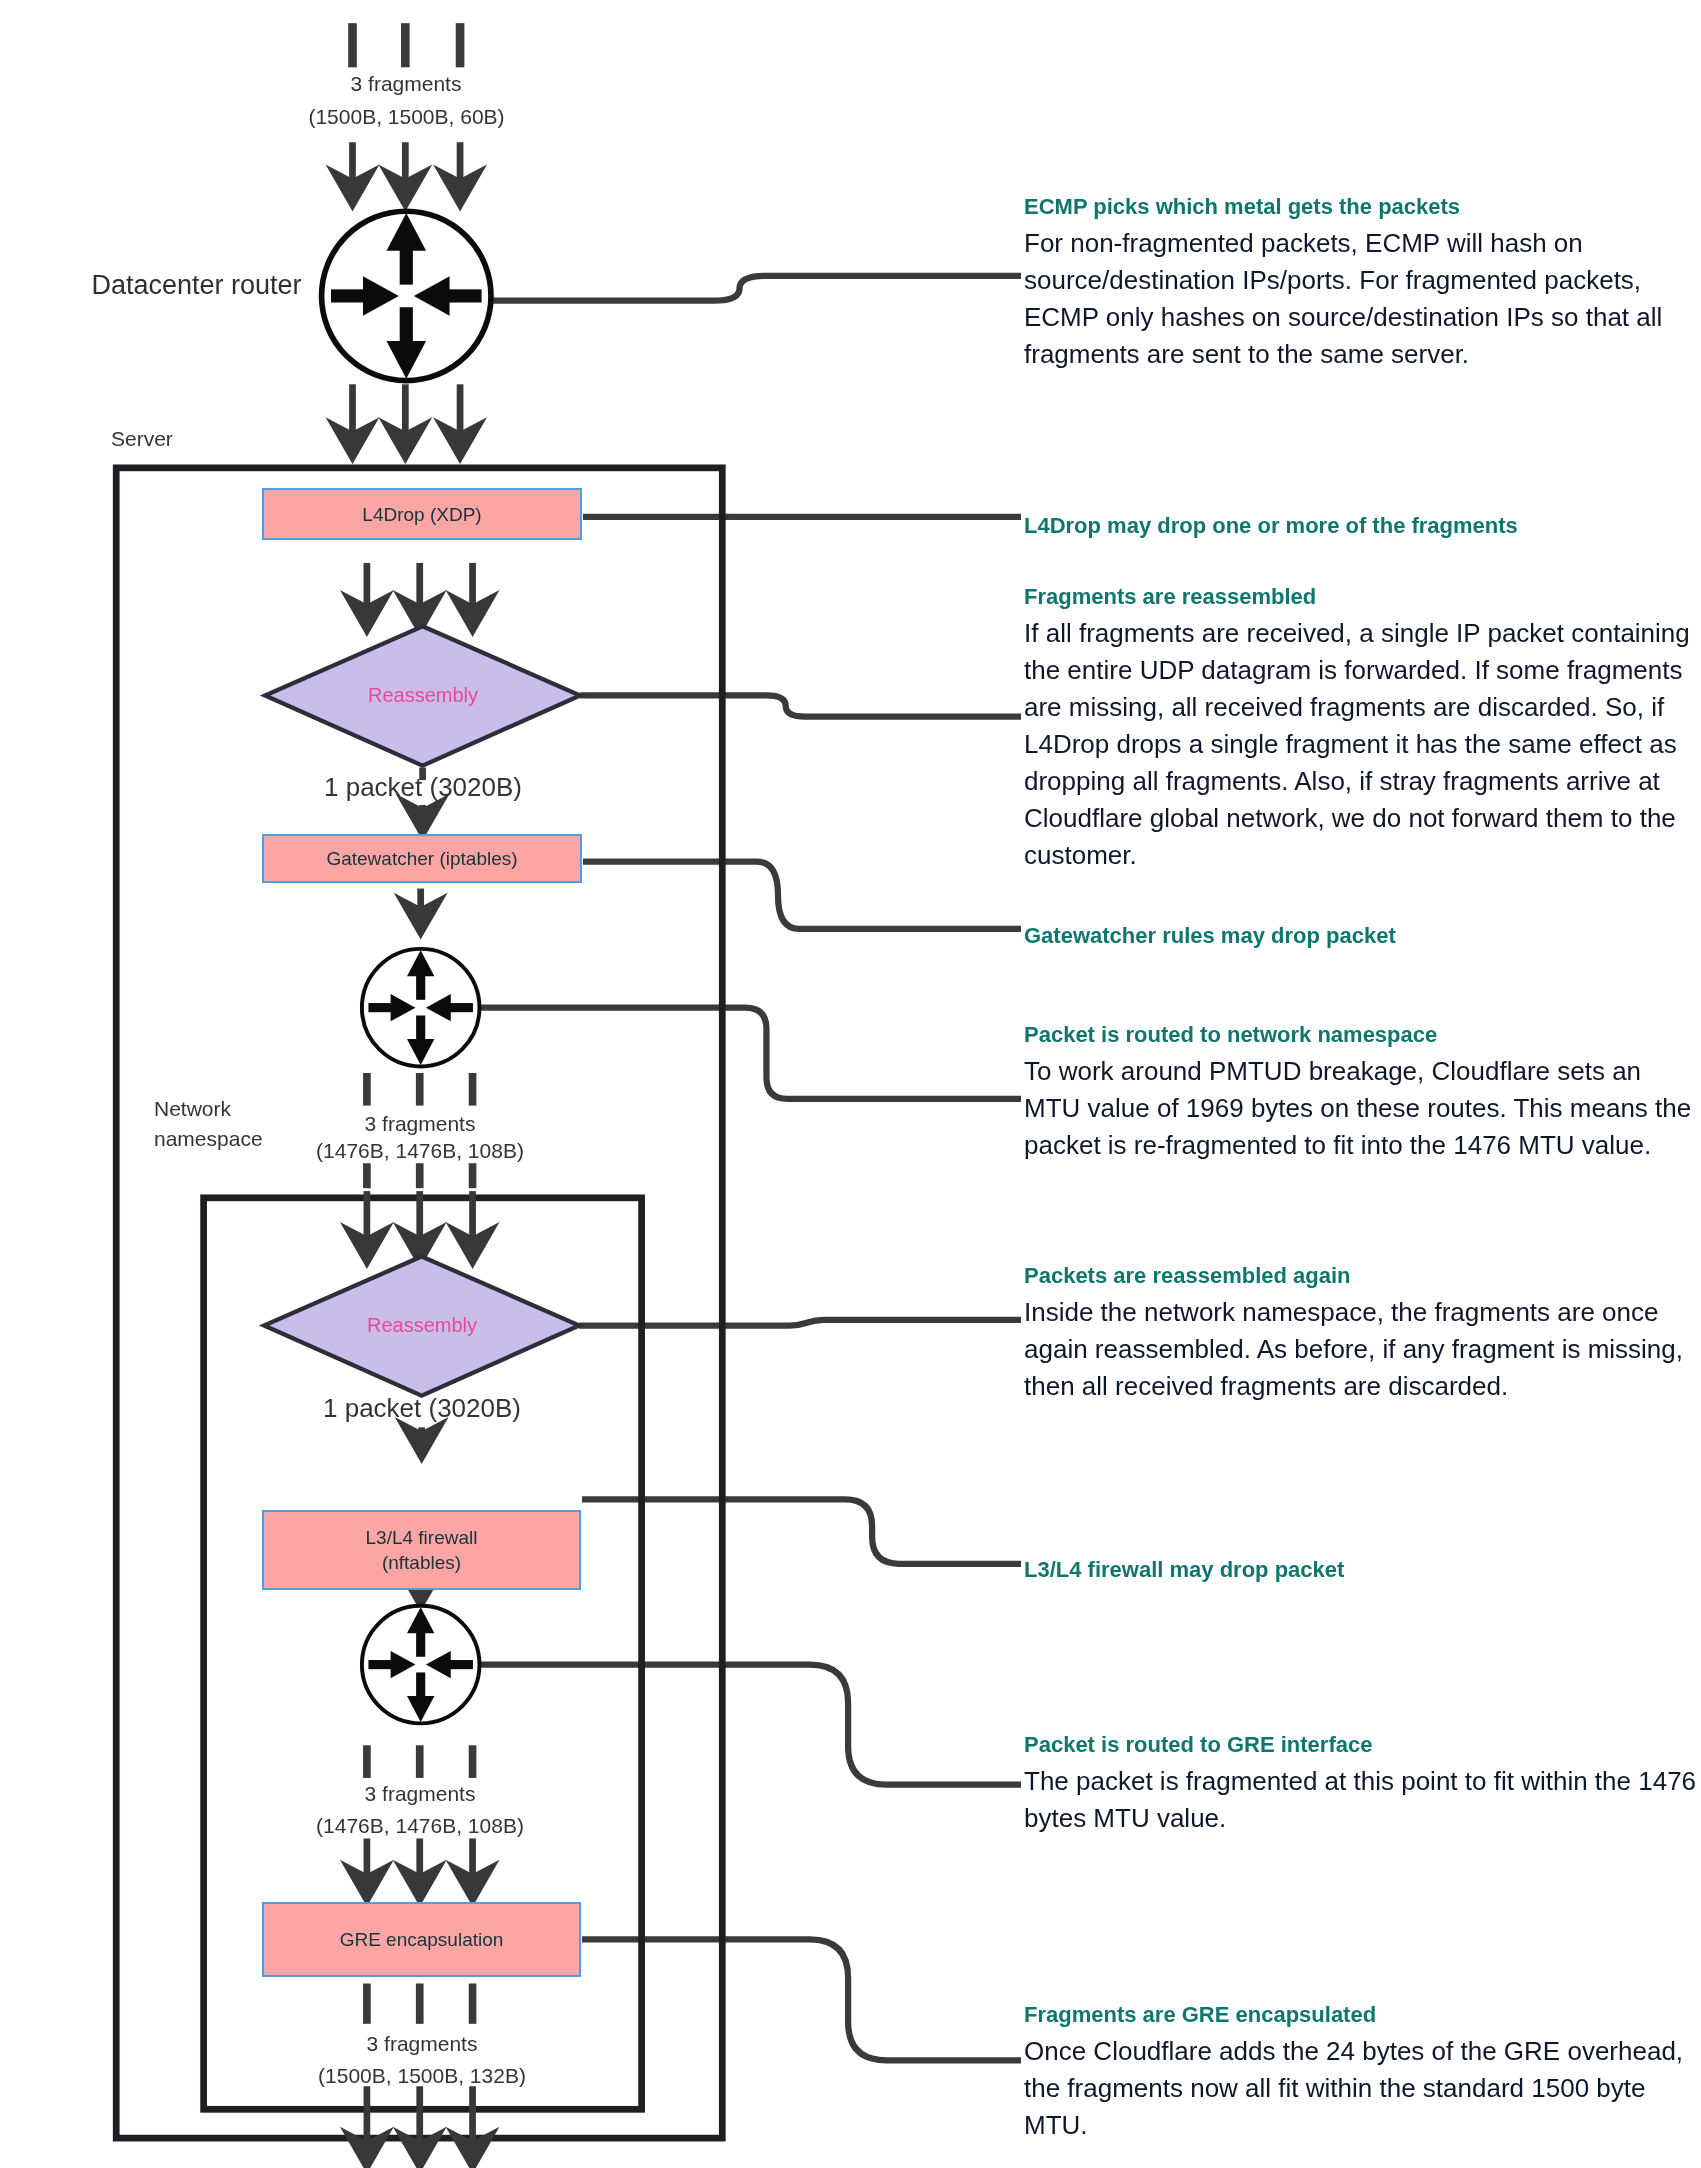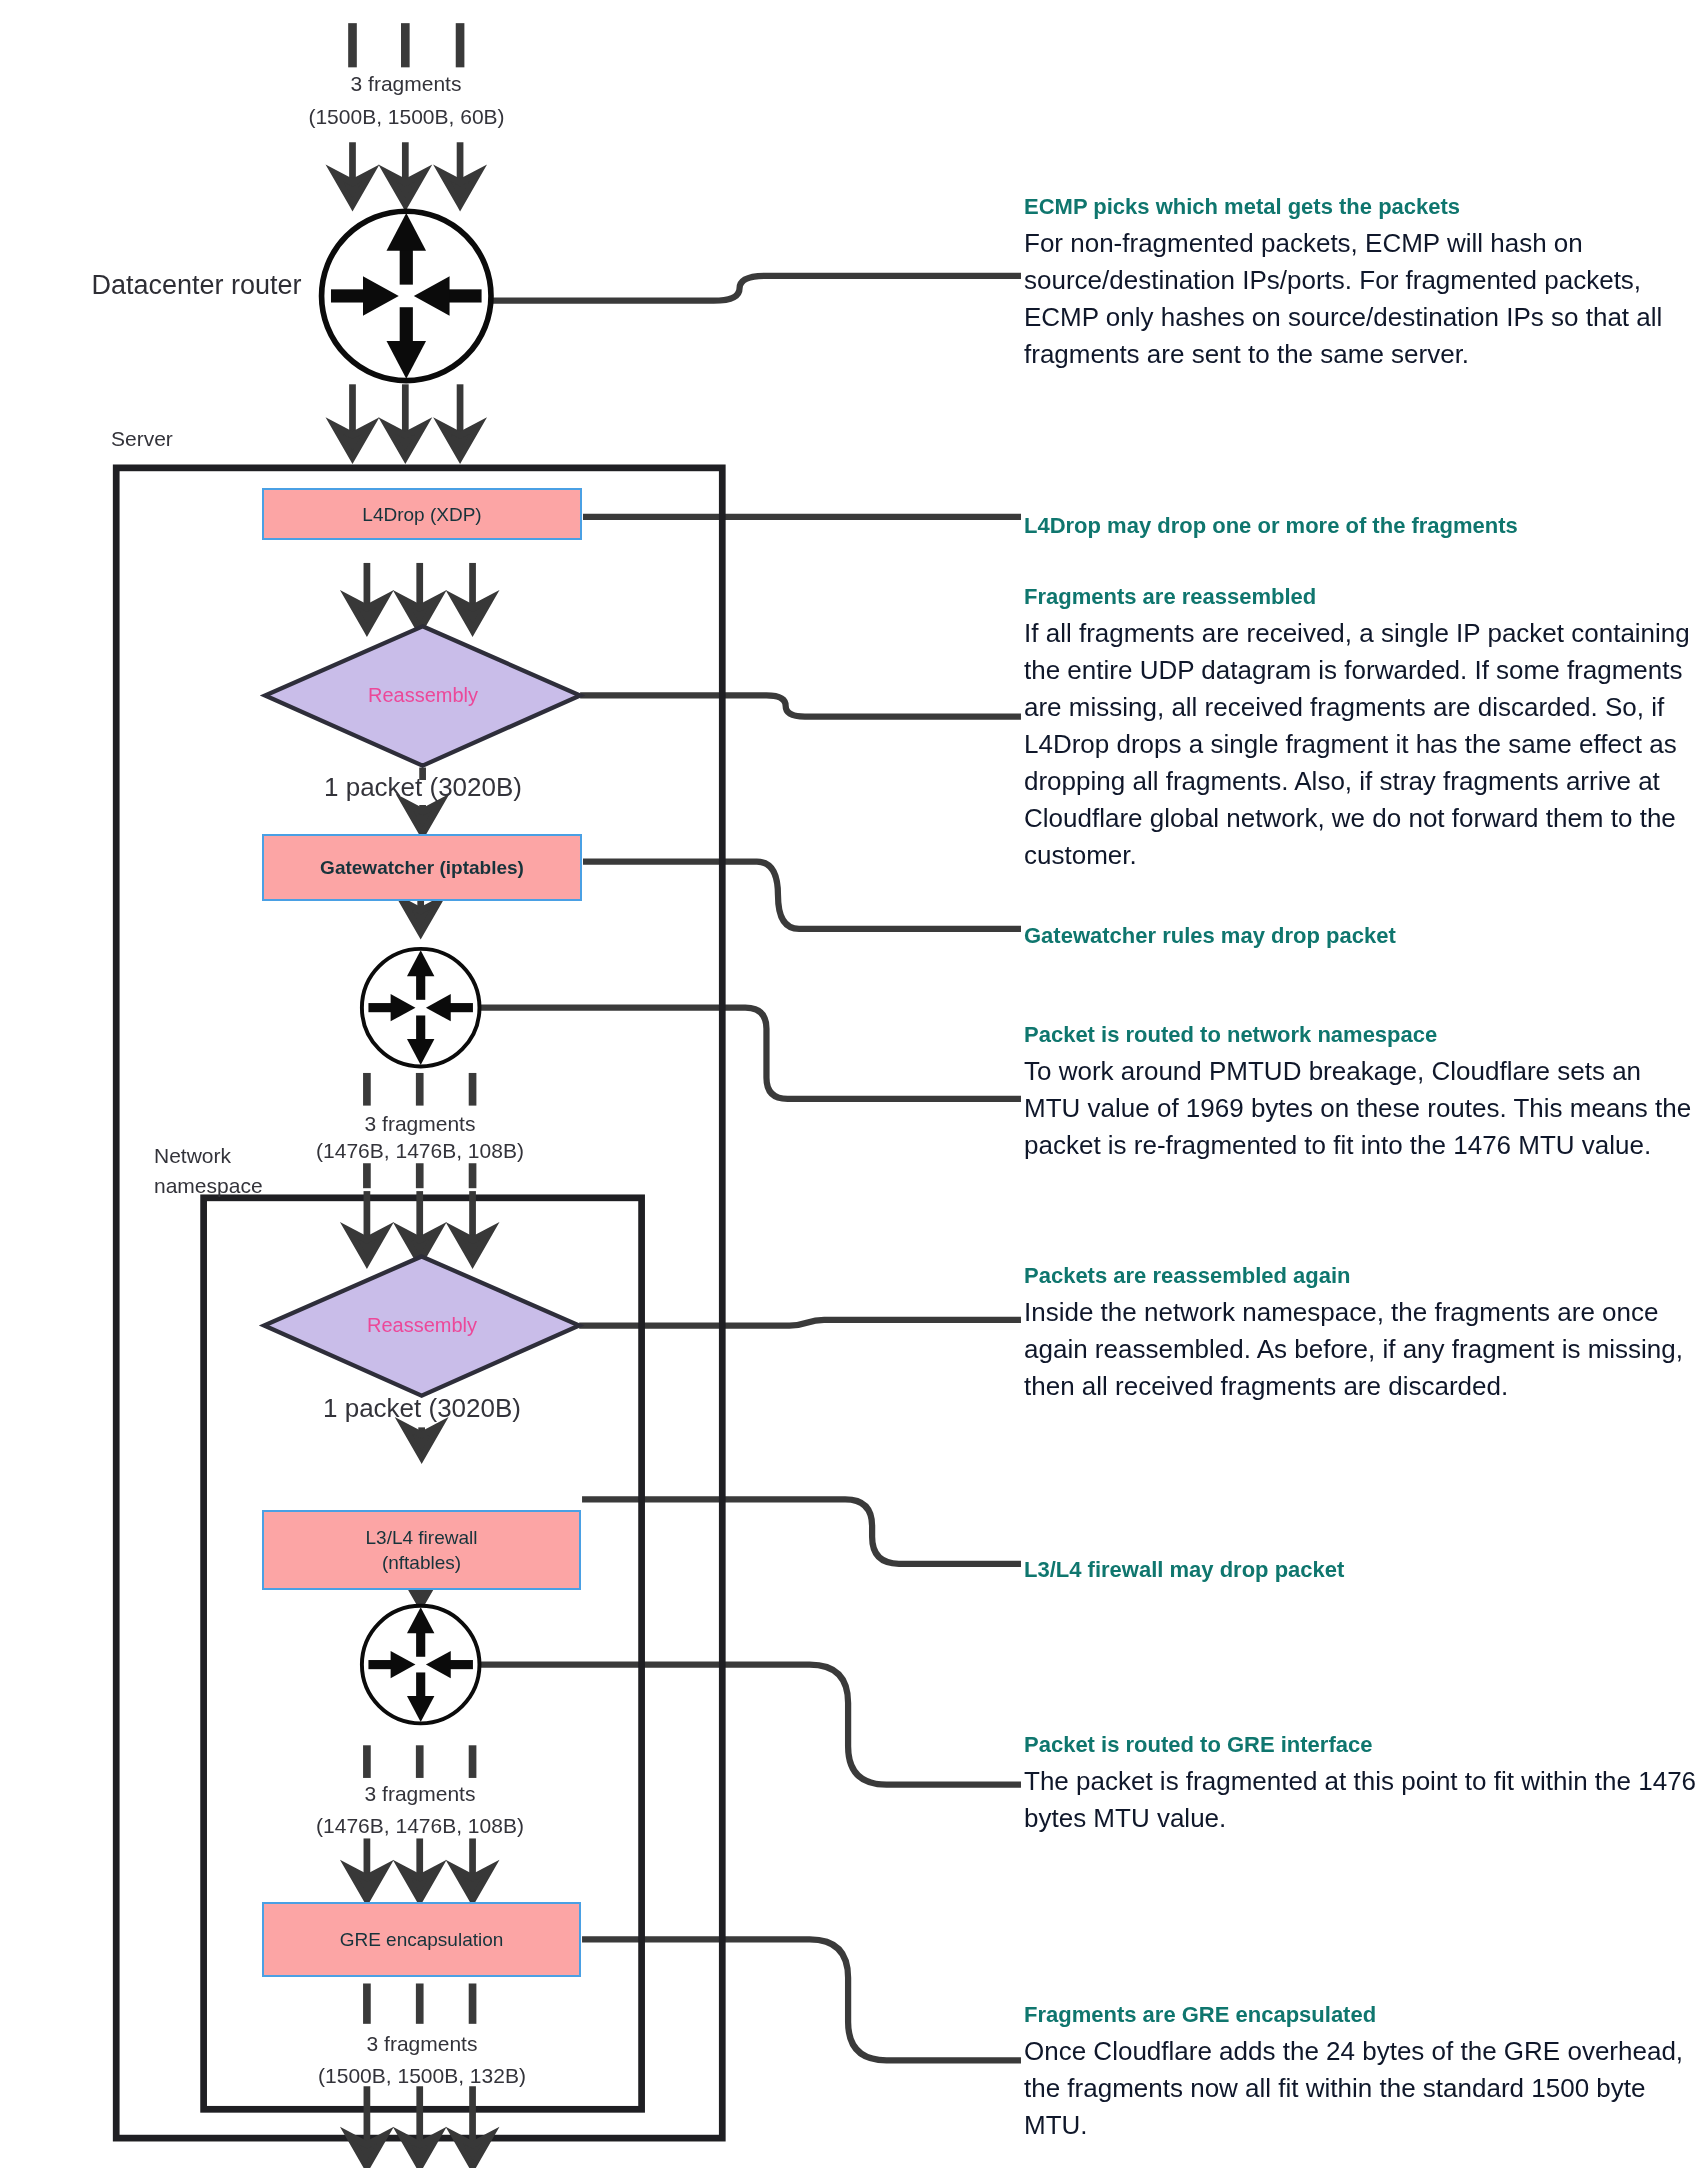--- a/index.html
+++ b/index.html
@@ -163,28 +163,28 @@
   <div class="abs lbl lbl-left" style="left:111px;top:426px;width:134px;">Server</div>
 
   <div class="node" style="left:262px;top:488px;width:320px;height:52px;">
     <span>L4Drop (XDP)</span>
   </div>
 
   <div class="diamond-label" style="left:327px;top:684px;width:192px;">Reassembly</div>
 
   <div class="abs lbl" style="left:298px;top:774px;width:250px;font-size:26px;">1 packet (3020B)</div>
 
-  <div class="node" style="left:262px;top:834px;width:320px;height:67px;font-weight:bold;">
+  <div class="node" style="left:262px;top:834px;width:320px;height:49px;">
     <span>Gatewatcher (iptables)</span>
   </div>
 
   <div class="abs lbl" style="left:324px;top:1111px;width:192px;">3 fragments</div>
   <div class="abs lbl" style="left:276px;top:1138px;width:288px;">(1476B, 1476B, 108B)</div>
 
-  <div class="abs lbl lbl-left" style="left:154px;top:1141px;width:154px;line-height:30px;">Network namespace</div>
+  <div class="abs lbl lbl-left" style="left:154px;top:1094px;width:154px;line-height:30px;">Network namespace</div>
 
   <div class="diamond-label" style="left:326px;top:1314px;width:192px;">Reassembly</div>
 
   <div class="abs lbl" style="left:297px;top:1395px;width:250px;font-size:26px;">1 packet (3020B)</div>
 
   <div class="node" style="left:262px;top:1510px;width:319px;height:80px;">
     <span>L3/L4 firewall</span>
     <span>(nftables)</span>
   </div>
 

